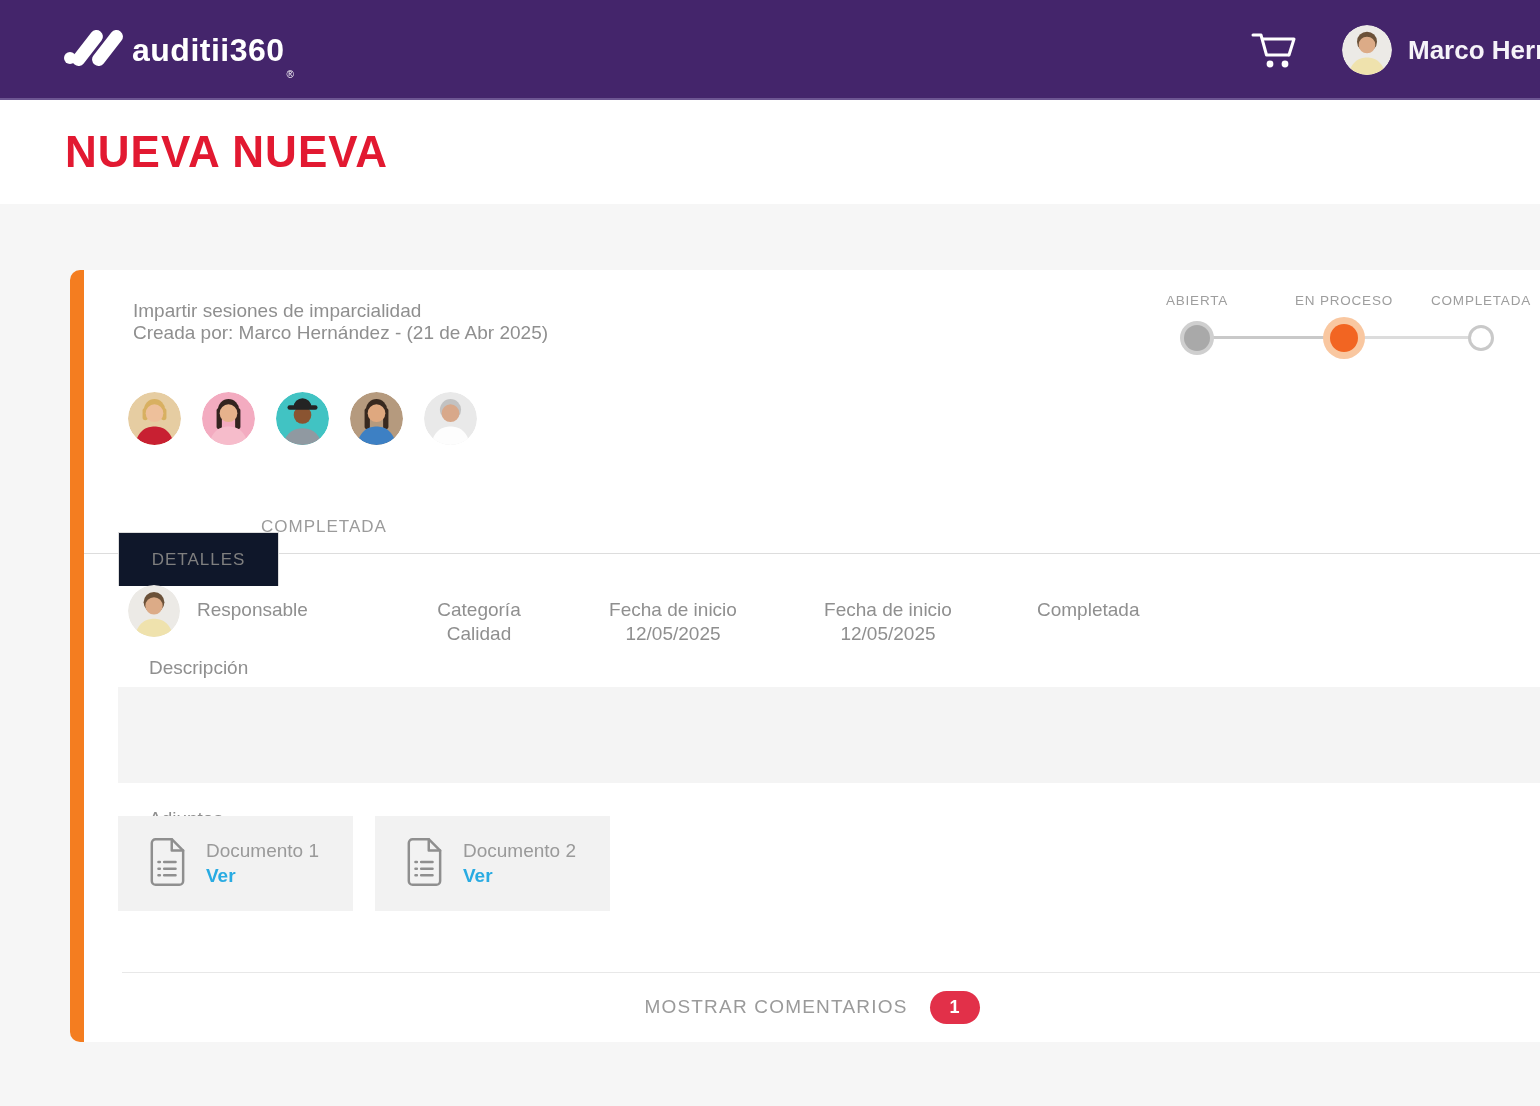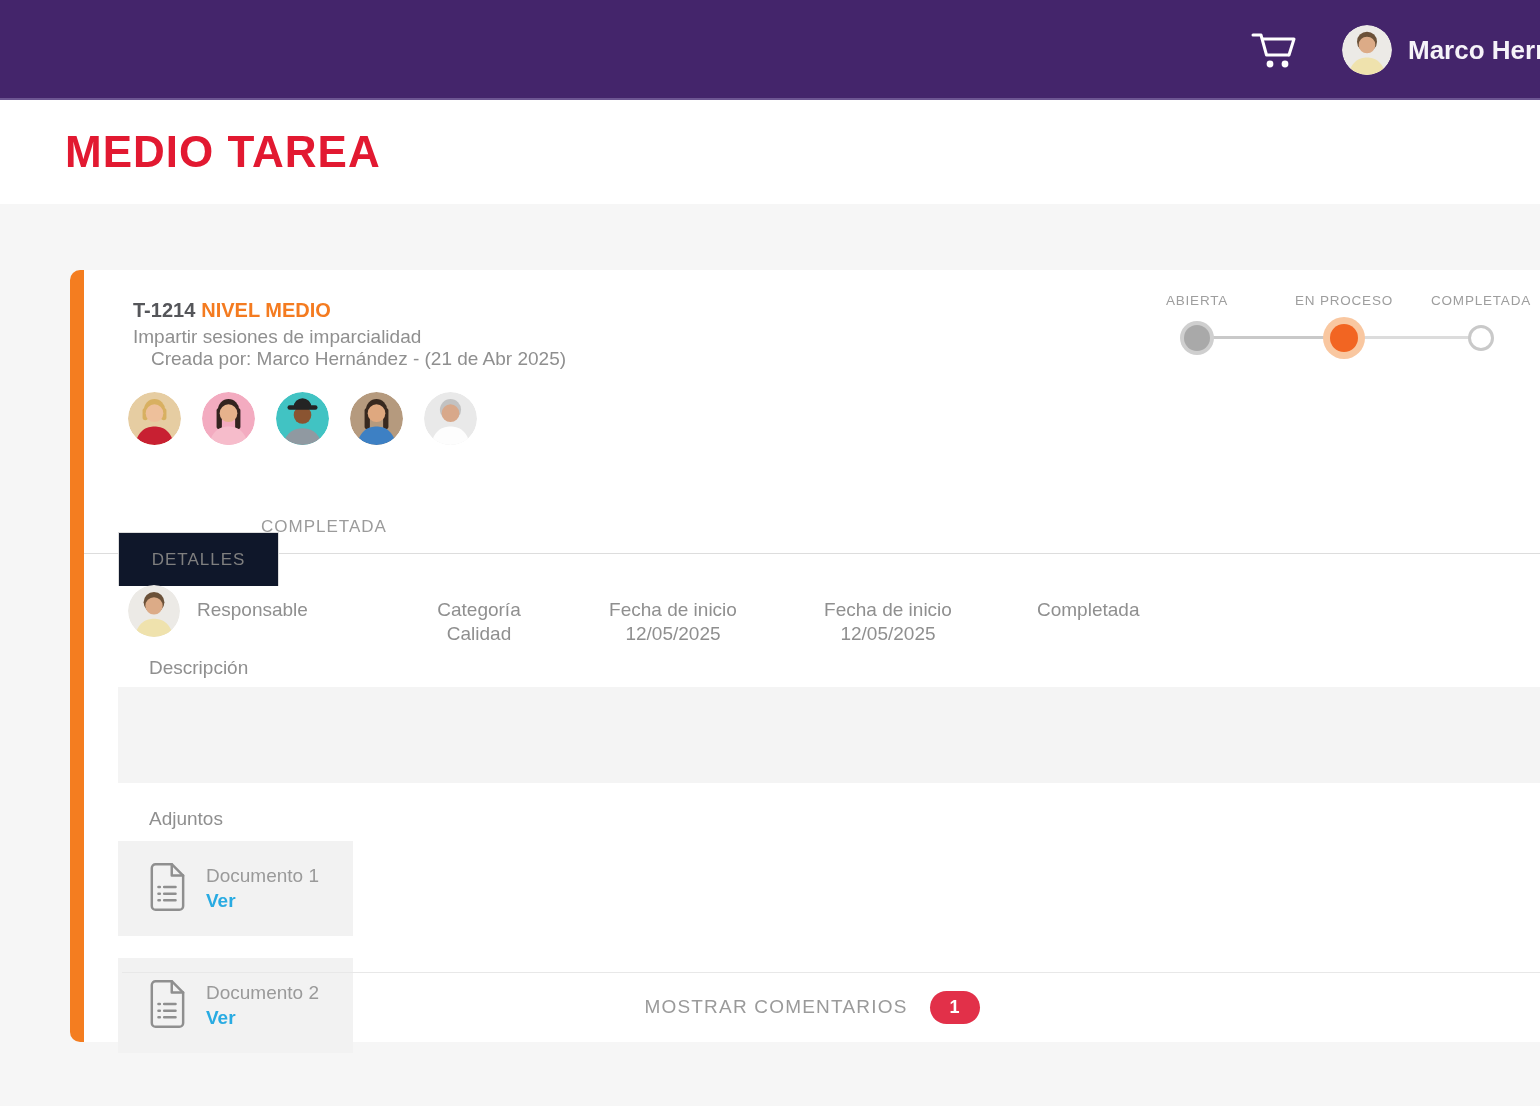--- a/index.html
+++ b/index.html
@@ -30,21 +30,21 @@
   
   .task-card{
     position:absolute; left:70px; top:270px; width:1470px; height:772px;
     background:#fff; border-left:14px solid #f47d20; border-radius:10px 0 0 10px;
   }
 
   .task-head{ position:absolute; left:49px; top:27px; }
   .task-id-line{ font-size:20px; font-weight:700; color:#55565a; line-height:26px; }
   .task-level{ color:#f47b20; margin-left:6px; }
   .task-title{ font-size:19px; color:#8f8f8f; line-height:22px; margin-top:3px; }
-  .task-created{ font-size:19px; color:#8f8f8f; line-height:22px;margin-left:18px; }
+  .task-created{ font-size:19px; color:#8f8f8f; line-height:22px; }
 
   
   .stepper{ position:absolute; left:1040px; top:23px; width:420px; height:72px; }
   .step-label{ position:absolute; top:0; transform:translateX(-50%); font-size:13.5px;
                color:#9e9e9e; letter-spacing:.8px; white-space:nowrap; }
   .sl-1{ left:73px; } .sl-2{ left:220px; } .sl-3{ left:357px; }
   .track{ position:absolute; top:43px; height:3px; }
   .tr-1{ left:73px; width:147px; background:#c9c9c9; }
   .tr-2{ left:220px; width:137px; background:#dcdcdc; }
   .dot{ position:absolute; border-radius:50%; cursor:pointer; }
@@ -70,38 +70,51 @@
   .f-cat{ left:325px; top:328px; width:140px; text-align:center; }
   .f-f1{ left:514px; top:328px; width:150px; text-align:center; }
   .f-f2{ left:729px; top:328px; width:150px; text-align:center; }
   .f-comp{ left:953px; top:328px; }
 
   .sec-label{ position:absolute; font-size:19px; color:#8f8f8f;margin-left:16px; }
   .desc-label{ left:49px; top:387px; }
   .desc-box{ position:absolute; left:34px; right:0; top:417px; height:96px; background:#f4f4f4; cursor:text; }
 
   .attach-label{ left:49px; top:538px; }
-  .attach-row{ position:absolute; left:34px; top:571px; display:flex; gap:22px;flex-direction:column; }
+  .attach-row{ position:absolute; left:34px; top:546px; display:flex; gap:22px; }
   .attach-card{ width:235px; height:95px; background:#f2f2f2; display:flex; align-items:center;
                 padding-left:30px; gap:20px; }
   .attach-name{ font-size:19px; color:#9a9a9a; line-height:22px; }
   .attach-ver{ font-size:19px; font-weight:700; color:#29abe2; line-height:22px; margin-top:3px; cursor:pointer; }
 
   .divider{ position:absolute; left:38px; right:0; top:702px; height:1px; background:#e8e8e8; }
 
   .comments-row{ position:absolute; left:0; right:0; top:719px; height:36px;
                  display:flex; align-items:center; justify-content:center; gap:22px; cursor:pointer; }
   .comments-label{ font-size:19px; color:#9a9a9a; letter-spacing:1.2px; }
   .comments-badge{ min-width:50px; height:33px; border-radius:17px; background:#e23049; color:#fff;
                    font-size:18px; font-weight:700; display:flex; align-items:center; justify-content:center; }
 </style>
 </head>
 <body>
 
 <header class="app-header">
+  <div class="brand">
+    <span>
+      <svg width="62" height="52" viewBox="0 0 62 52">
+        <circle cx="8" cy="36" r="6" fill="#fff"></circle>
+        <g fill="#fff">
+          <rect x="19" y="5" width="13" height="42" rx="6.5" transform="rotate(38 25.5 26)"></rect>
+          <rect x="39" y="5" width="13" height="42" rx="6.5" transform="rotate(38 45.5 26)"></rect>
+        </g>
+      </svg>
+    </span>
+    <span class="brand-text">auditii360</span>
+    <span class="brand-reg">®</span>
+  </div>
 
   <div class="header-right">
     <span class="cart-btn">
       <svg width="56" height="48" viewBox="0 0 56 48" fill="none" stroke="#fff" stroke-width="3" stroke-linecap="round" stroke-linejoin="round">
         <path d="M5 9 H13 L18.5 29 H40"></path>
         <path d="M15 13 H46 L41 29"></path>
         <circle cx="22" cy="38" r="3.4" fill="#fff" stroke="none"></circle>
         <circle cx="37" cy="38" r="3.4" fill="#fff" stroke="none"></circle>
       </svg>
     </span>
@@ -116,29 +129,26 @@
           <circle cx="30" cy="24" r="10" fill="#dcab87"></circle>
           <path d="M7 62 C11 43 21 39 30 39 C39 39 49 43 53 62 Z" fill="#efe2ad"></path>
         </g>
       </svg>
     </span>
     <span class="user-name">Marco Hernández</span>
   </div>
 </header>
 
 <div class="title-strip">
-  <h1 class="page-title">MEDIO TAREA</h1>
+  <h1 class="page-title">NUEVA NUEVA</h1>
 </div>
 
 <section class="task-card">
 
   <div class="task-head">
-    <div class="task-id-line">
-      <span>T-1214</span><span class="task-level">NIVEL MEDIO</span>
-    </div>
     <div class="task-title">Impartir sesiones de imparcialidad</div>
     <div class="task-created">Creada por: Marco Hernández - (21 de Abr 2025)</div>
   </div>
 
   <div class="stepper">
     <span class="step-label sl-1">ABIERTA</span>
     <span class="step-label sl-2">EN PROCESO</span>
     <span class="step-label sl-3">COMPLETADA</span>
     <div class="track tr-1"></div>
     <div class="track tr-2"></div>

